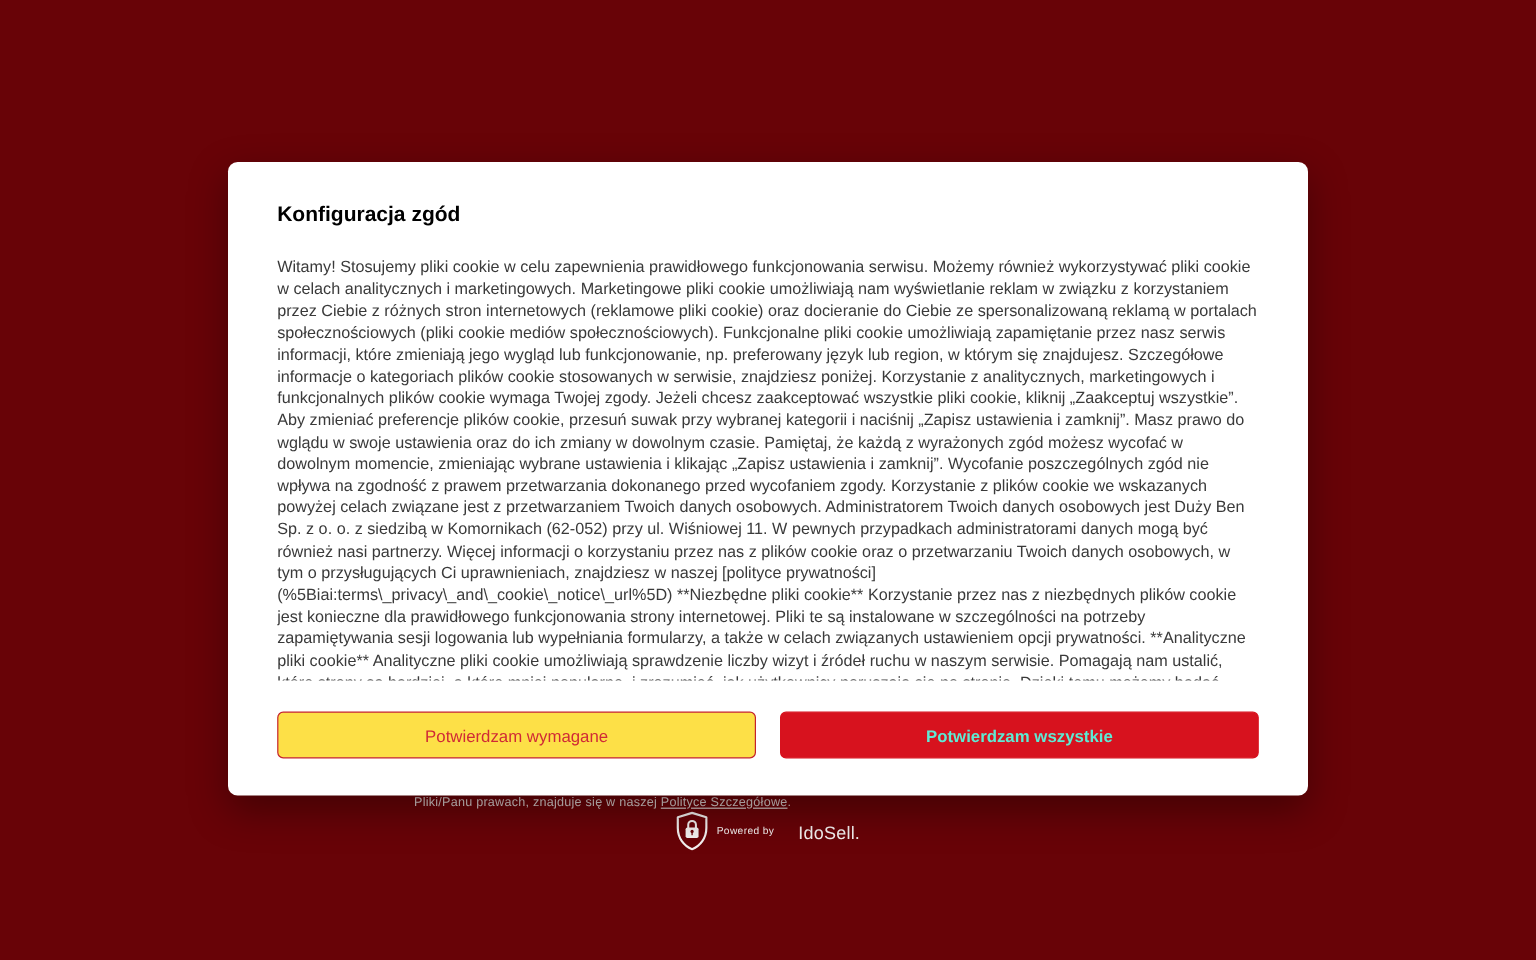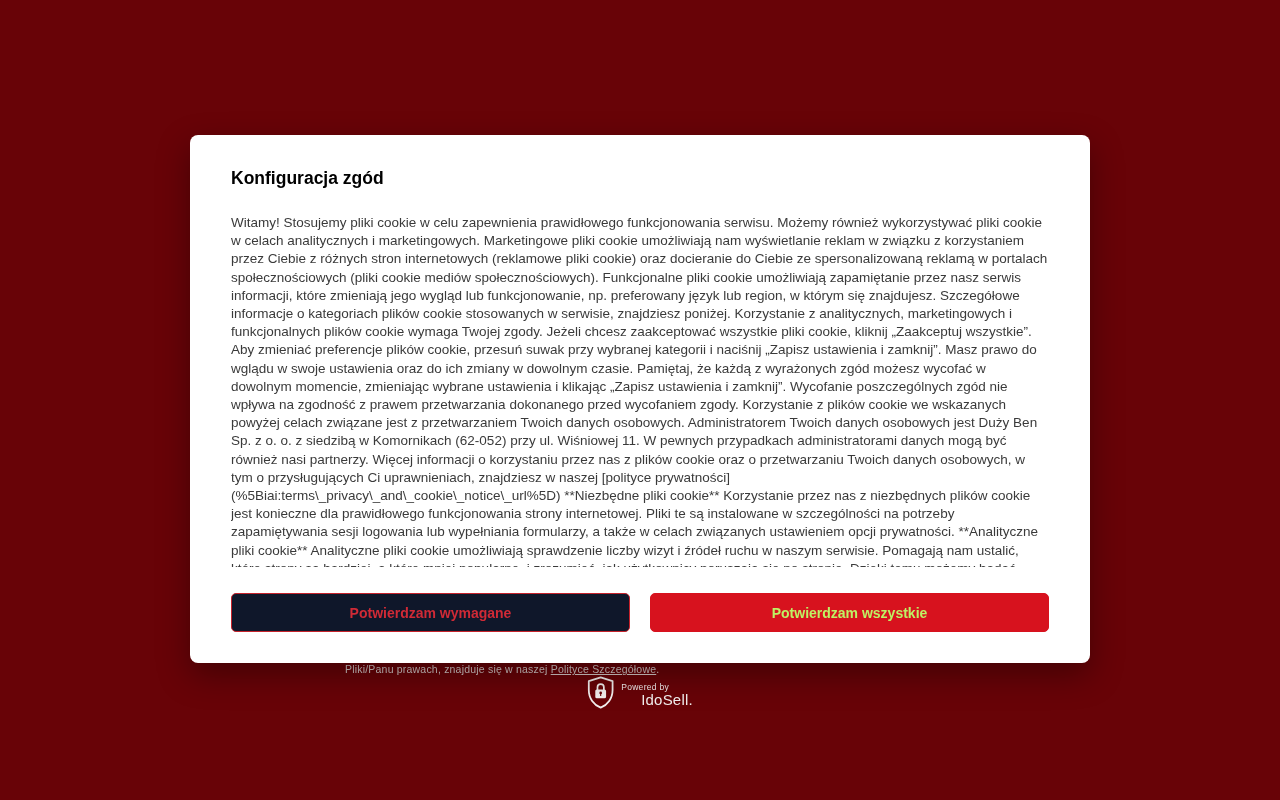--- a/index.html
+++ b/index.html
@@ -36,21 +36,21 @@
     left: 50%;
     top: 676px;
     transform: translateX(-50%);
     display: flex;
     align-items: center;
     gap: 7px;
     cursor: pointer;
   }
   .idosell-text {
     display: flex;
-    flex-direction: column;
+    flex-direction: row;
     color: #f3efee;
   }
   .idosell-powered {
     font-size: 8.5px;
     line-height: 10px;
     letter-spacing: 0.3px;
   }
   .idosell-brand {
     font-size: 15px;
     line-height: 16px;
@@ -101,29 +101,29 @@
   }
   .btn {
     flex: 1;
     height: 39px;
     border-radius: 5px;
     font-family: "Liberation Sans", sans-serif;
     font-size: 14px;
     cursor: pointer;
   }
   .btn-outline {
-    background: #0f172a;
+    background: #fde047;
     border: 1px solid #c5222b;
     color: #d02a36;
-    font-weight: 700;
+    font-weight: 400;
   }
   .btn-solid {
     background: #d7121e;
     border: 1px solid #d7121e;
-    color: #bef264;
+    color: #5eead4;
     font-weight: 700;
   }
 </style>
 </head>
 <body>
 
 <div class="behind-privacy-line"><span>Pliki/Panu prawach, znajduje się w naszej </span><a>Polityce Szczegółowe</a><span>.</span></div>
 
 <div class="idosell-branding">
   <span style="display:block;">

